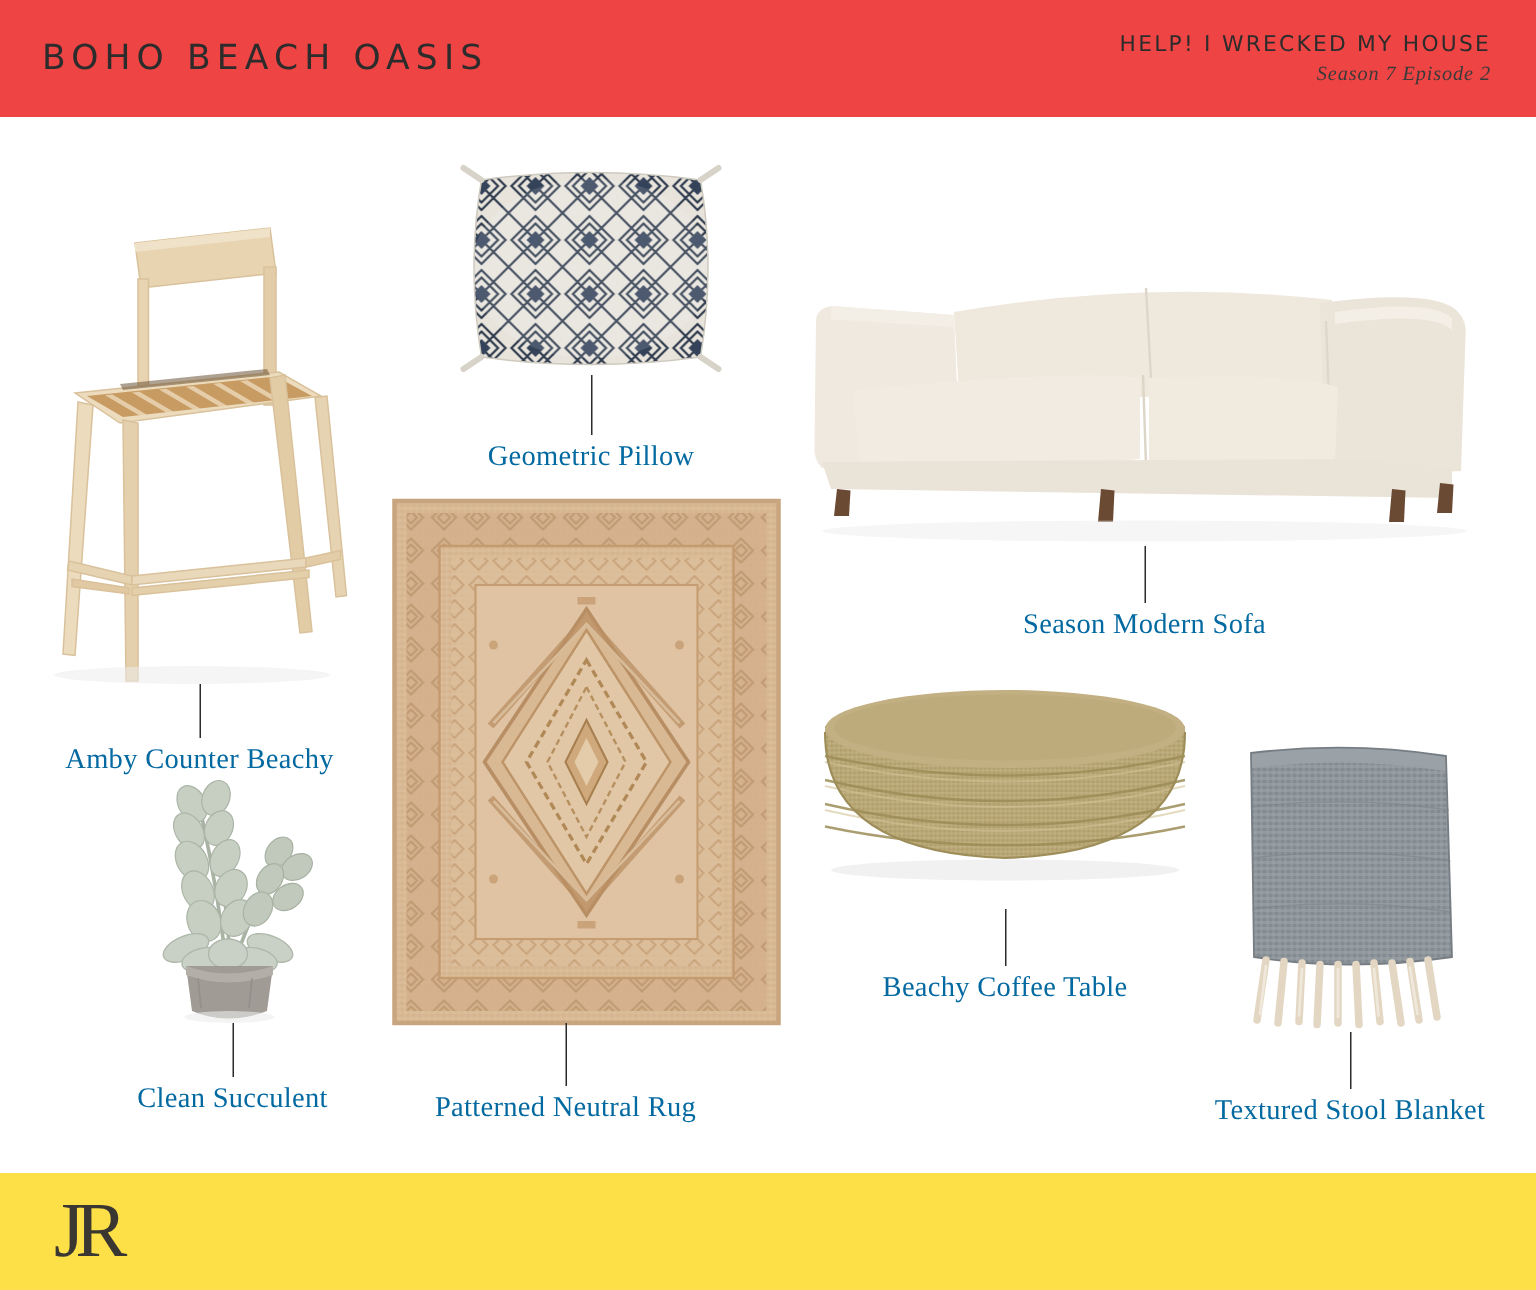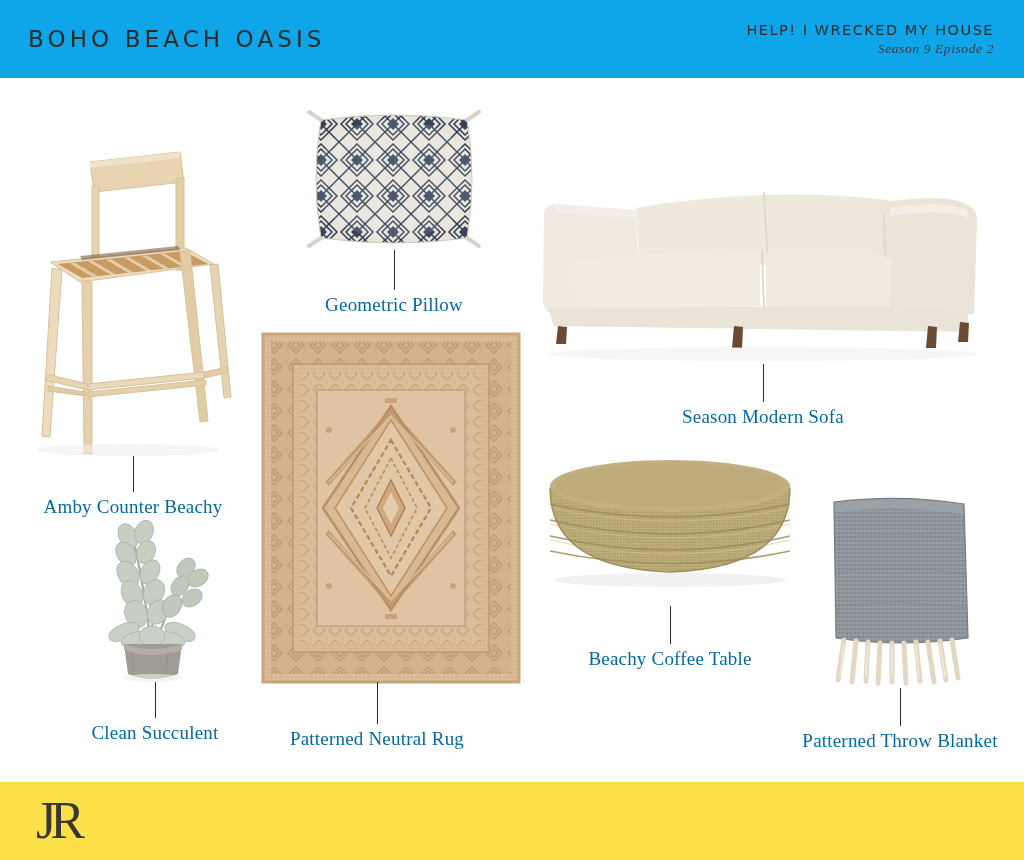--- a/index.html
+++ b/index.html
@@ -11,21 +11,21 @@
     font-family: "Liberation Serif", serif;
     overflow: hidden;
     position: relative;
   }
 
   
   .header {
     position: absolute;
     left: 0; top: 0;
     width: 1024px; height: 78px;
-    background: #0ea5e9;
+    background: #ef4444;
     display: flex;
     align-items: center;
     justify-content: space-between;
     padding: 0 30px 0 28px;
   }
   .board-title {
     font-family: "DejaVu Sans", sans-serif;
     font-size: 23px;
     letter-spacing: 4.1px;
     color: #2c2c2c;
@@ -112,21 +112,21 @@
 
   svg { display: block; overflow: visible; }
 </style>
 </head>
 <body>
 
 <div class="header">
   <div class="board-title">BOHO BEACH OASIS</div>
   <div class="show-block">
     <div class="show-name">HELP! I WRECKED MY HOUSE</div>
-    <div class="show-ep">Season 9 Episode 2</div>
+    <div class="show-ep">Season 7 Episode 2</div>
   </div>
 </div>
 
 <div class="canvas">
 
   <div class="item" style="left:28px; top:58px; width:210px; height:320px;">
     <svg width="210" height="320" viewBox="0 0 210 320">
       <g stroke="#d9c19b" stroke-width="1" fill="#eddcbe">
 
         <path d="M62 26 L152 16 L156 46 L66 56 Z" fill="#e8d4b1"></path>
@@ -407,20 +407,20 @@
       </g>
       <g stroke="#f0e8da" stroke-width="1.8" stroke-linecap="round">
         <path d="M38 154 L34 186"></path>
         <path d="M62 156 L60 187"></path>
         <path d="M86 156 L86 188"></path>
         <path d="M110 156 L113 187"></path>
         <path d="M134 155 L139 186"></path>
       </g>
     </svg>
     <div class="leader" style="top:198px; height:38px;"></div>
-    <div class="item-label" style="top:240px;">Patterned Throw Blanket</div>
+    <div class="item-label" style="top:240px;">Textured Stool Blanket</div>
   </div>
 
 </div>
 
 <div class="footer">
   <div class="monogram">JR</div>
 </div>
 
 </body></html>

